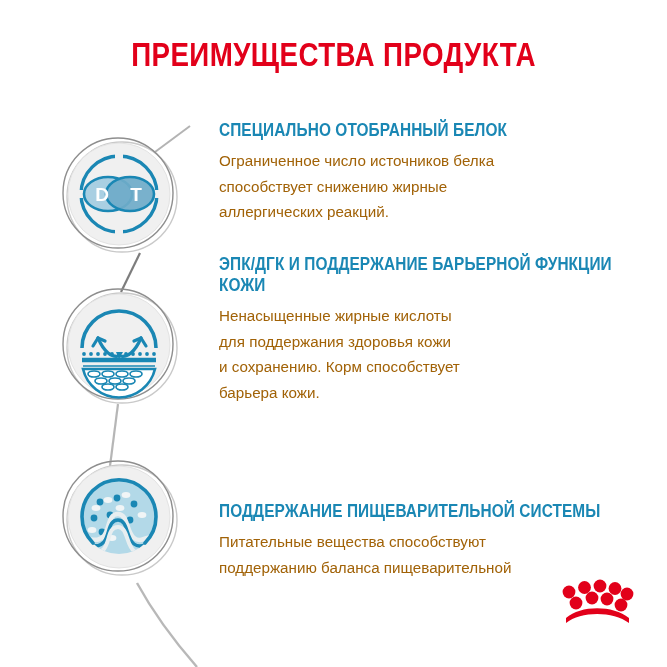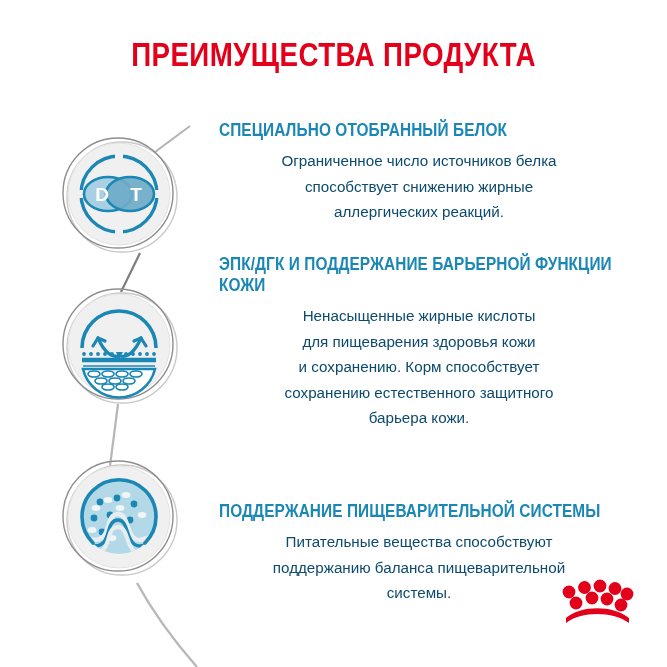--- a/index.html
+++ b/index.html
@@ -70,25 +70,24 @@
     font-size: 17.5px;
     font-weight: bold;
     line-height: 21px;
     letter-spacing: 0.1px;
     transform: scaleX(0.88);
     transform-origin: left center;
     width: 113%;
   }
   .benefit p {
     margin: 0;
-    color: #0c4a6e;
+    color: #a16207;
     font-size: 15.2px;
     line-height: 25.5px;
     font-weight: normal;
-    text-align: center;
   }
   .benefit p .ln { display: block; }
 
   
   .crown-logo {
     position: absolute;
     left: 559px;
     top: 578px;
     width: 76px;
     height: 52px;
@@ -222,33 +221,31 @@
   </p>
 </div>
 
 <div class="benefit benefit-2">
   <h3>
     <span class="ln">ЭПК/ДГК И ПОДДЕРЖАНИЕ БАРЬЕРНОЙ</span>
     <span class="ln">ФУНКЦИИ КОЖИ</span>
   </h3>
   <p>
     <span class="ln">Ненасыщенные жирные кислоты</span>
-    <span class="ln">для пищеварения здоровья кожи</span>
+    <span class="ln">для поддержания здоровья кожи</span>
     <span class="ln">и сохранению. Корм способствует</span>
-    <span class="ln">сохранению естественного защитного</span>
     <span class="ln">барьера кожи.</span>
   </p>
 </div>
 
 <div class="benefit benefit-3">
   <h3>ПОДДЕРЖАНИЕ ПИЩЕВАРИТЕЛЬНОЙ СИСТЕМЫ</h3>
   <p>
     <span class="ln">Питательные вещества способствуют</span>
     <span class="ln">поддержанию баланса пищеварительной</span>
-    <span class="ln">системы.</span>
   </p>
 </div>
 
 <div class="crown-logo">
   <svg viewBox="0 0 76 52" width="76" height="52">
     <g fill="#e2001a">
       <circle cx="10" cy="14" r="6.4"></circle>
       <circle cx="25.5" cy="9.5" r="6.4"></circle>
       <circle cx="41" cy="8" r="6.4"></circle>
       <circle cx="56" cy="10.5" r="6.4"></circle>

